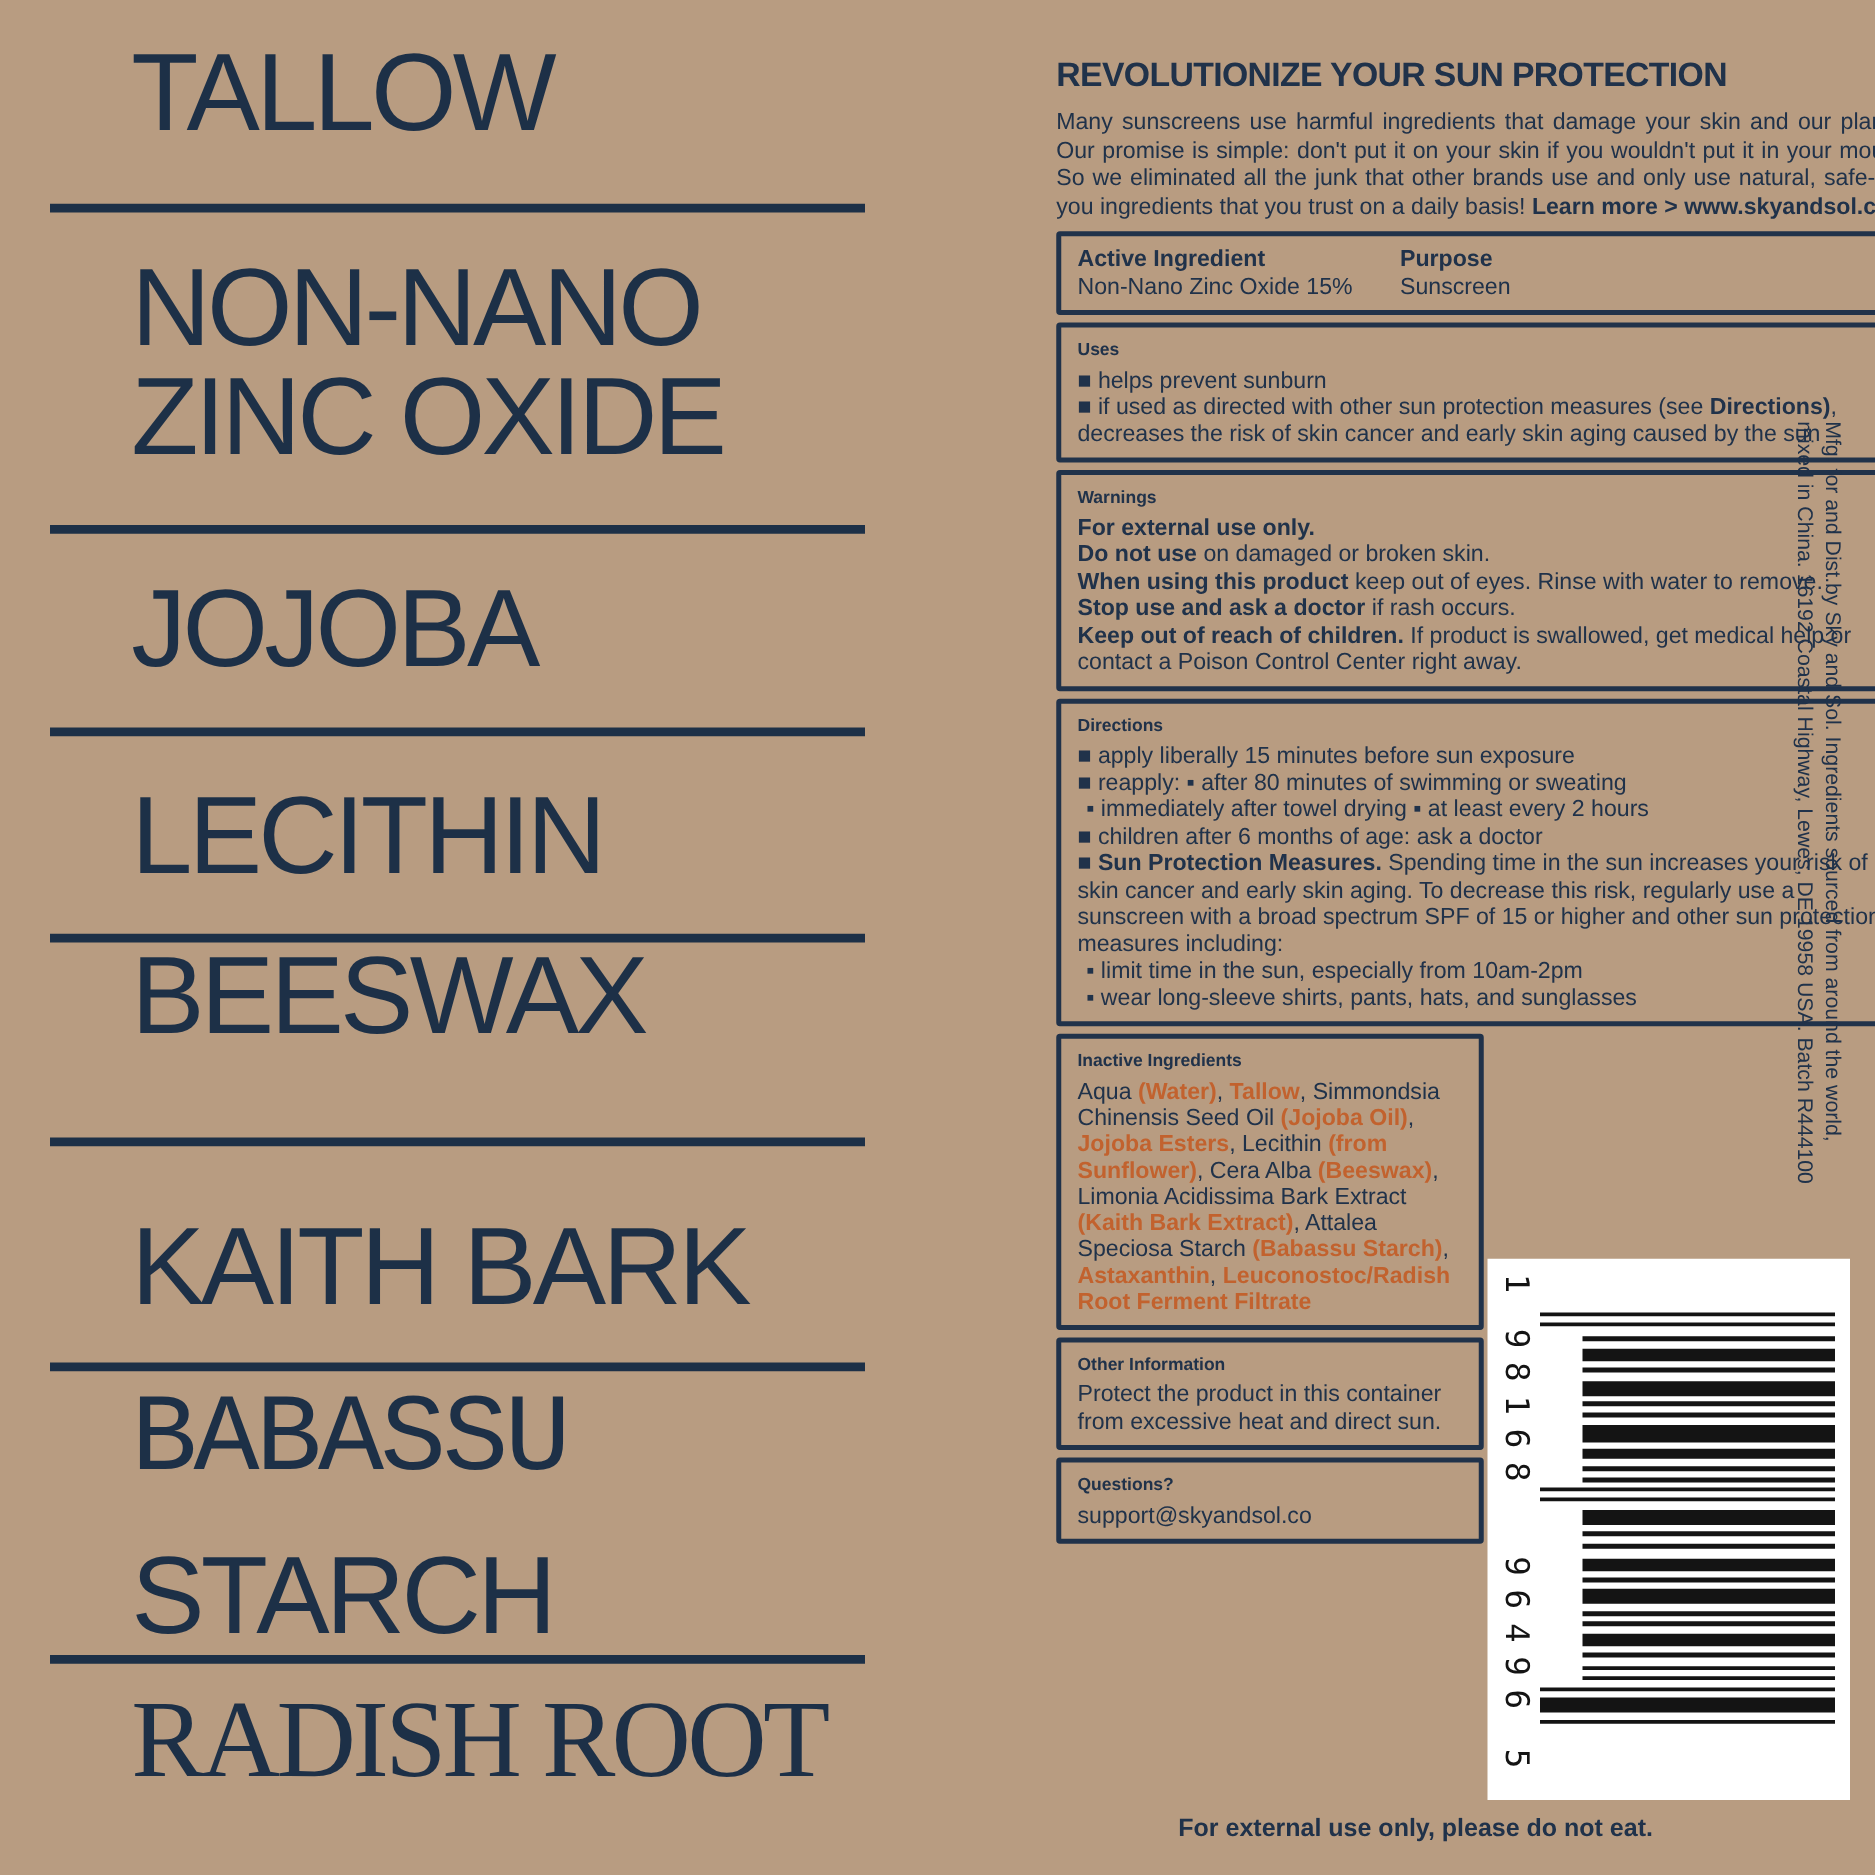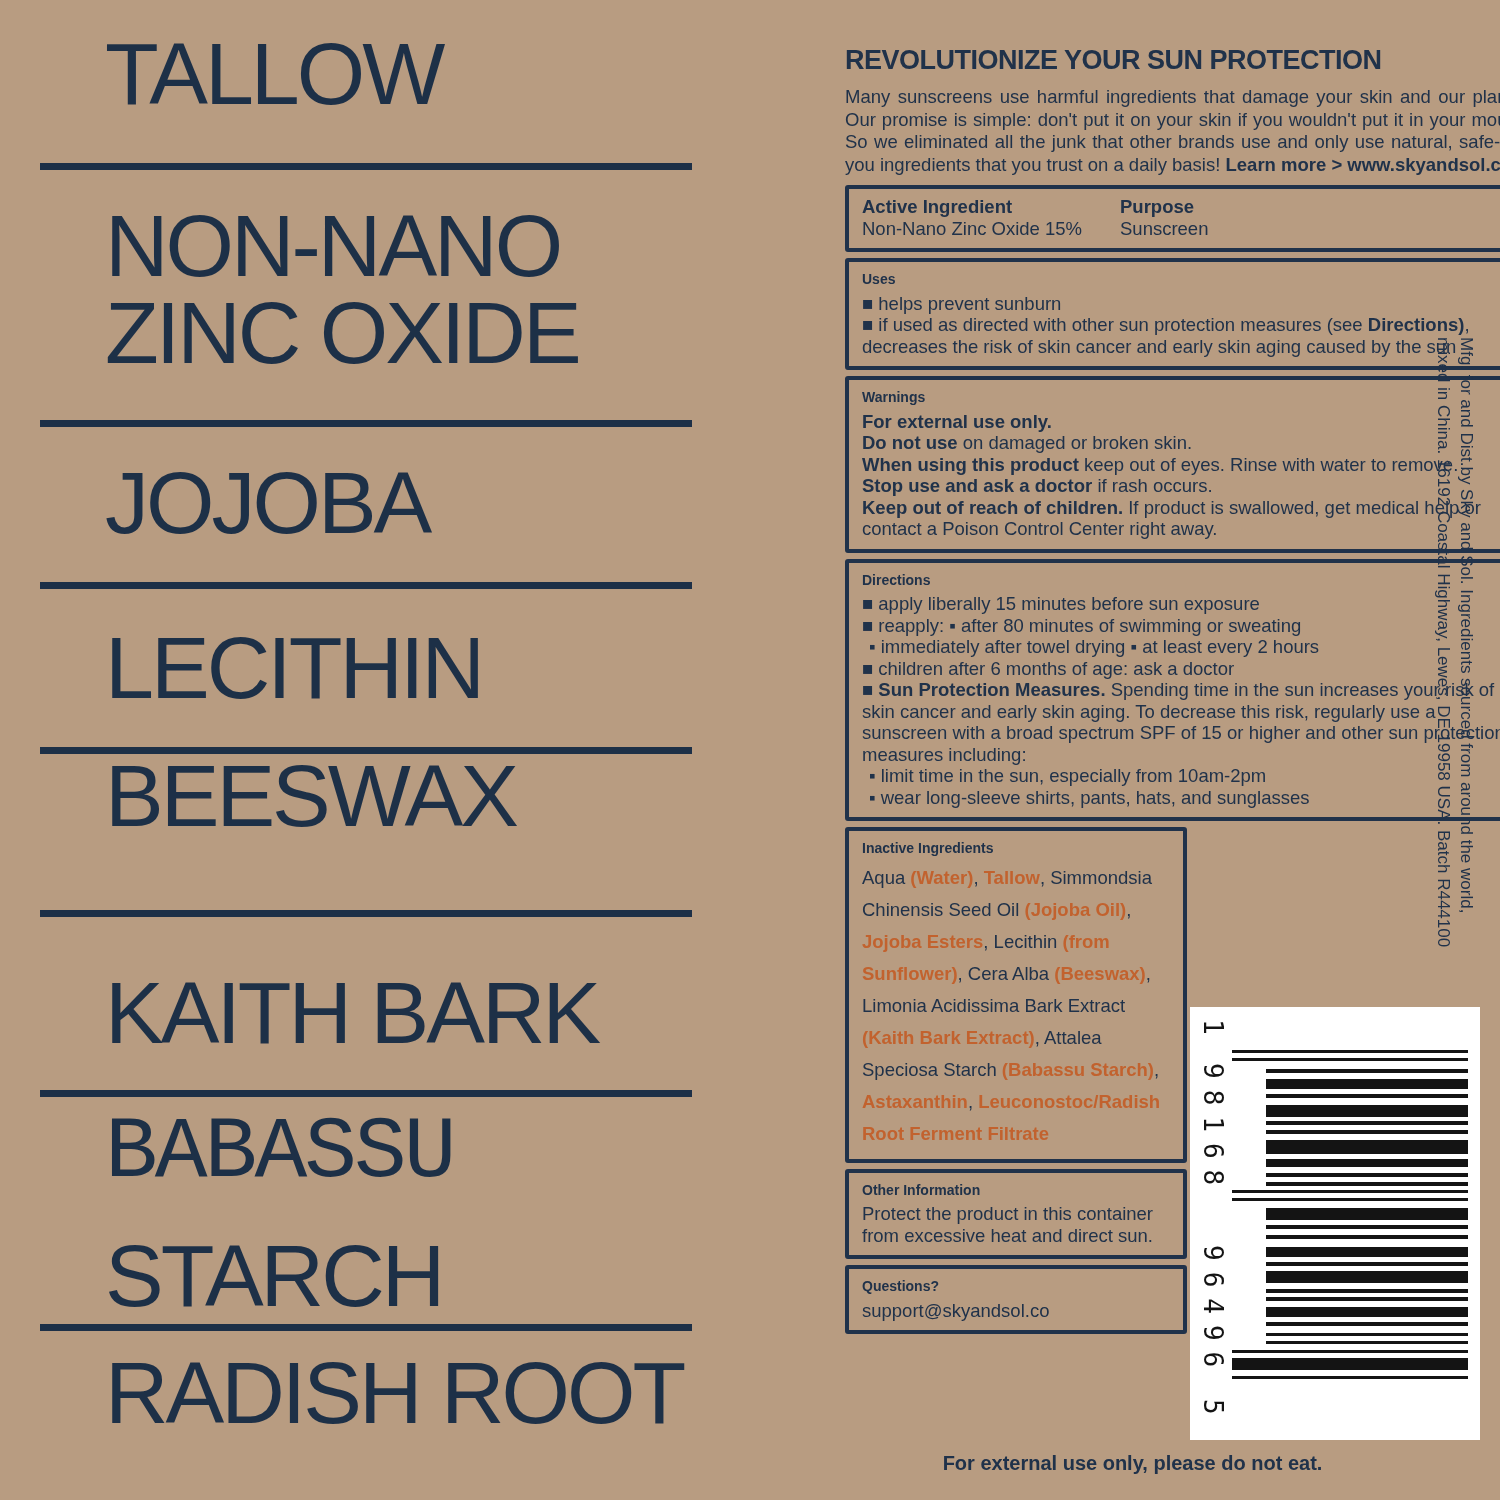--- a/index.html
+++ b/index.html
@@ -74,21 +74,21 @@
     margin-bottom:2px;
   }
   .rbox-title.big{font-size:21px;margin-bottom:4px;}
   .df-row{display:flex;}
   .df-col1{width:258px;flex:none;}
   .df-lab{font-weight:bold;}
   .tline{min-height:21.5px;}
   .tline.ind{padding-left:7px;}
   .r-b{font-weight:bold;}
   .r-o{color:var(--orange);font-weight:bold;}
-  .inactive-body{line-height:32px;}
+  .inactive-body{line-height:21px;}
   #footer-note{
     position:absolute;
     left:845px;
     top:1452px;
     width:575px;
     text-align:center;
     font-weight:bold;
     font-size:20px;
   }
   
@@ -146,21 +146,21 @@
 <div id="left-col">
     <div class="big-line" style="top: 30px;">TALLOW</div>
     <div class="big-line" style="top: 202px;">NON-NANO</div>
     <div class="big-line" style="top: 289px;">ZINC OXIDE</div>
     <div class="big-line" style="top: 459px;">JOJOBA</div>
     <div class="big-line" style="top: 624px;">LECITHIN</div>
     <div class="big-line" style="top: 752px;">BEESWAX</div>
     <div class="big-line" style="top: 969px;">KAITH BARK</div>
     <div class="big-line" style="top: 1109px; font-family: Liberation Mono, monospace;">BABASSU</div>
     <div class="big-line" style="top: 1232px;">STARCH</div>
-    <div class="big-line" style="top: 1349px;">RADISH ROOT</div>
+    <div class="big-line" style="top: 1349px; font-family: Liberation Serif, serif;">RADISH ROOT</div>
     <div class="divider" style="top: 163px;"></div>
     <div class="divider" style="top: 420px;"></div>
     <div class="divider" style="top: 582px;"></div>
     <div class="divider" style="top: 747px;"></div>
     <div class="divider" style="top: 910px;"></div>
     <div class="divider" style="top: 1090px;"></div>
     <div class="divider" style="top: 1324px;"></div>
   </div>
 
 <div id="right-col">

